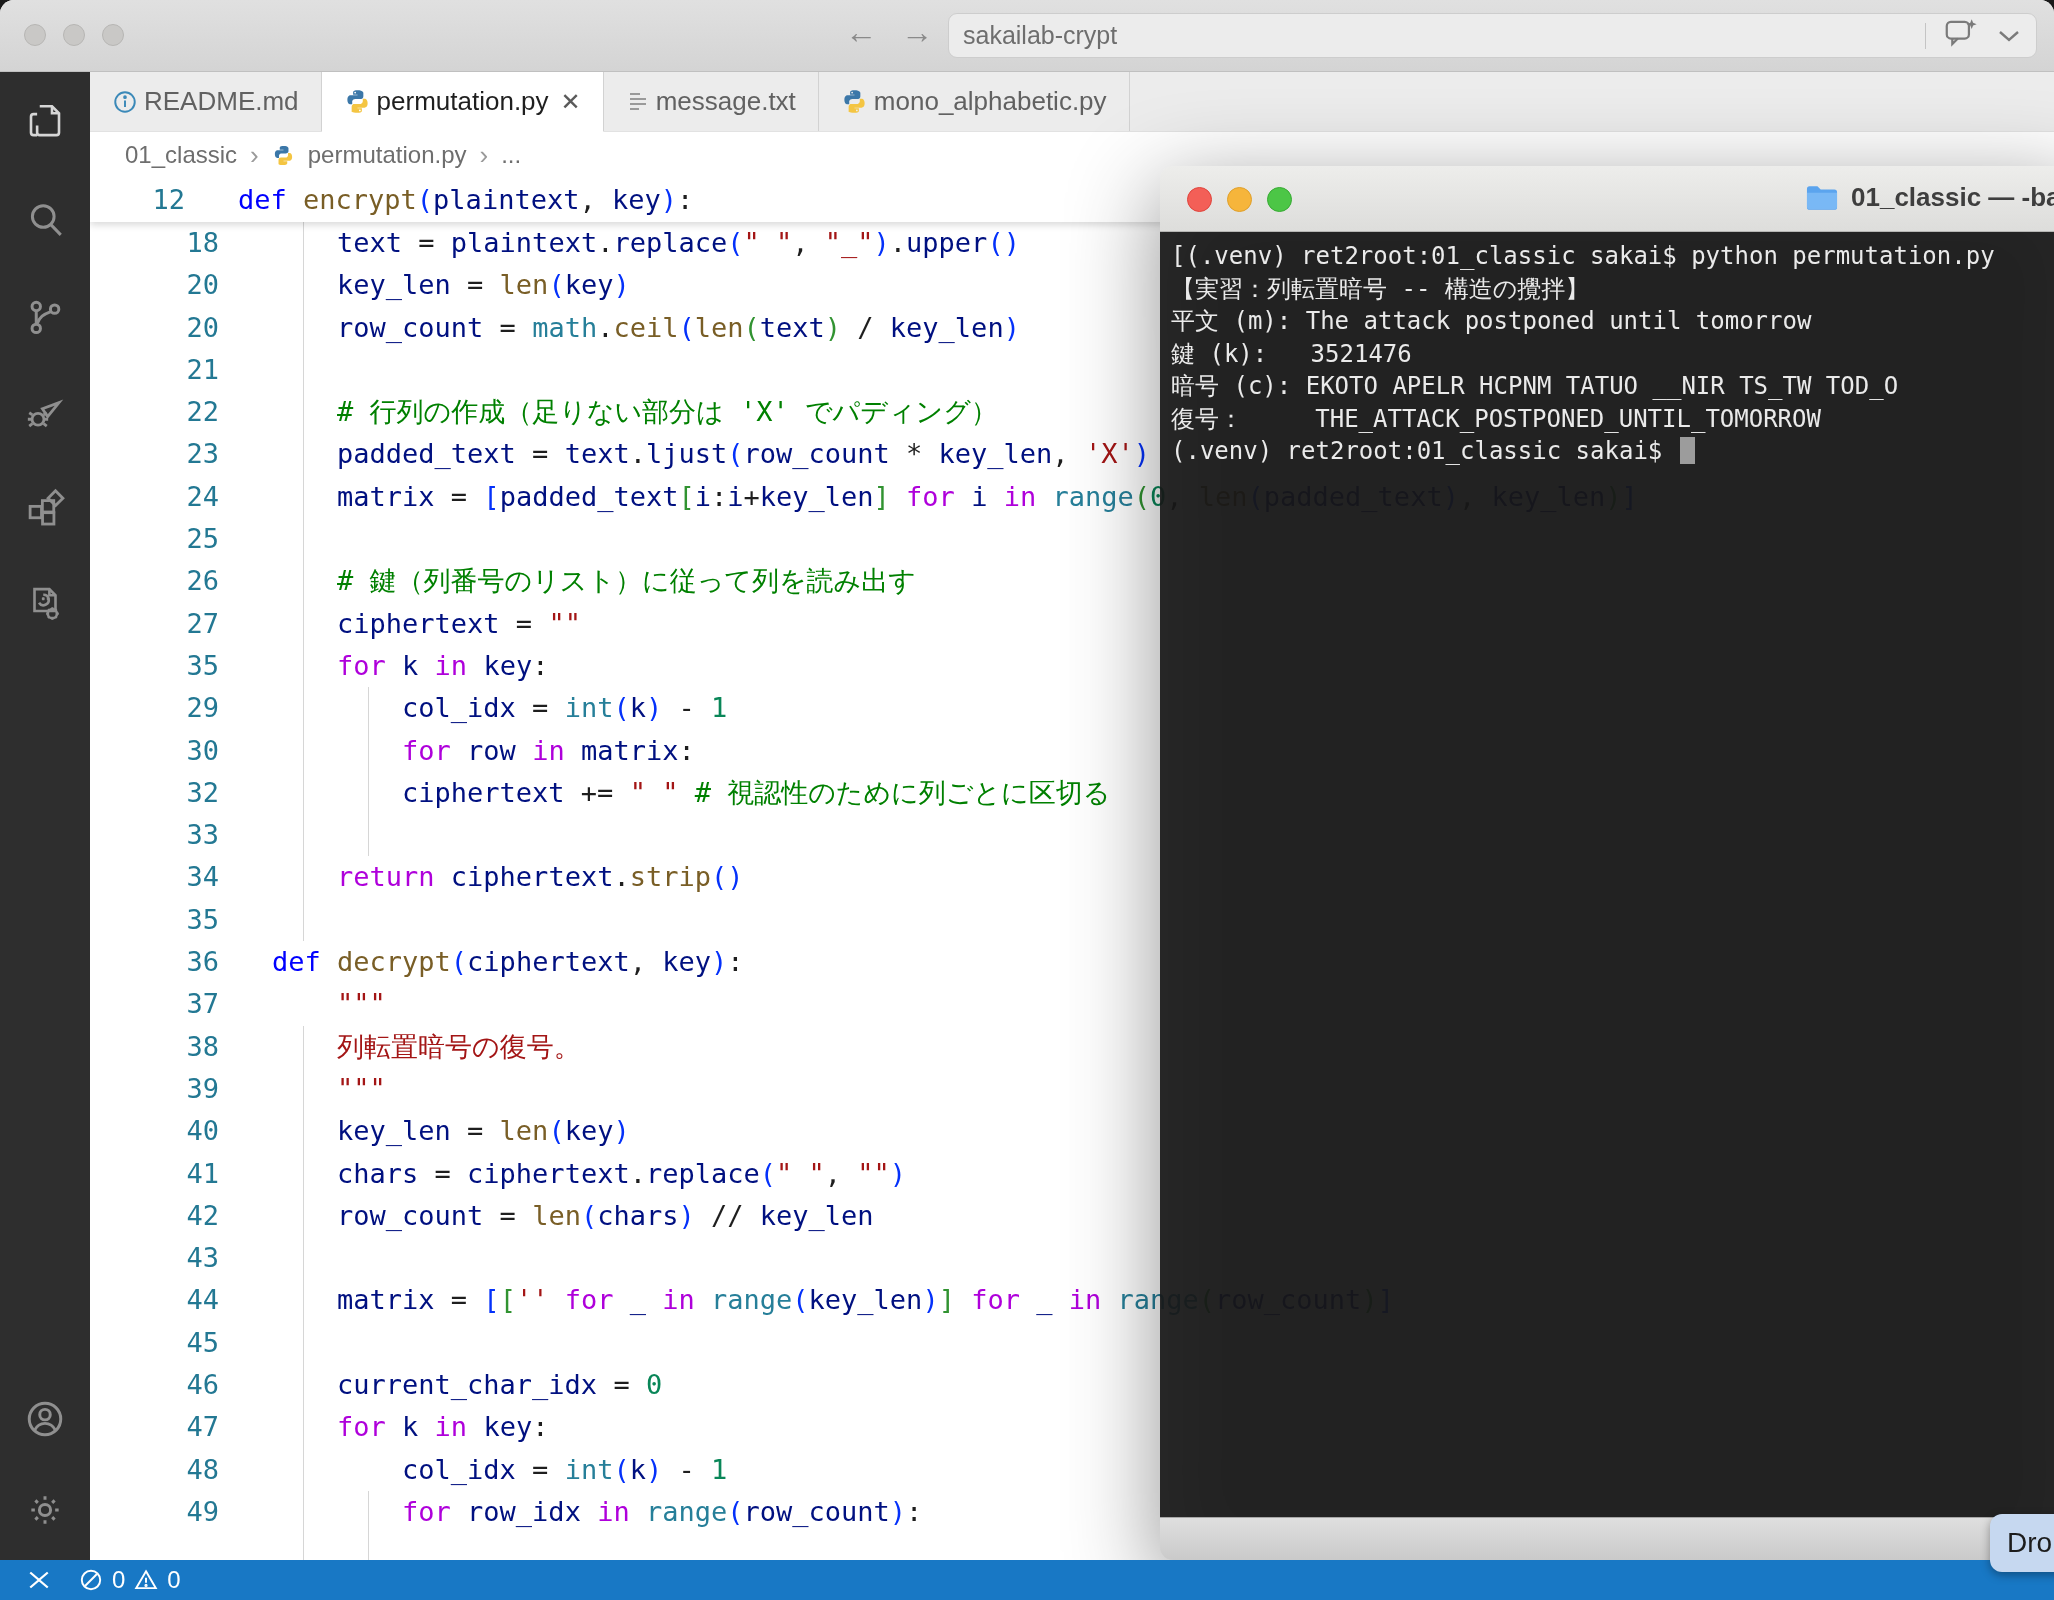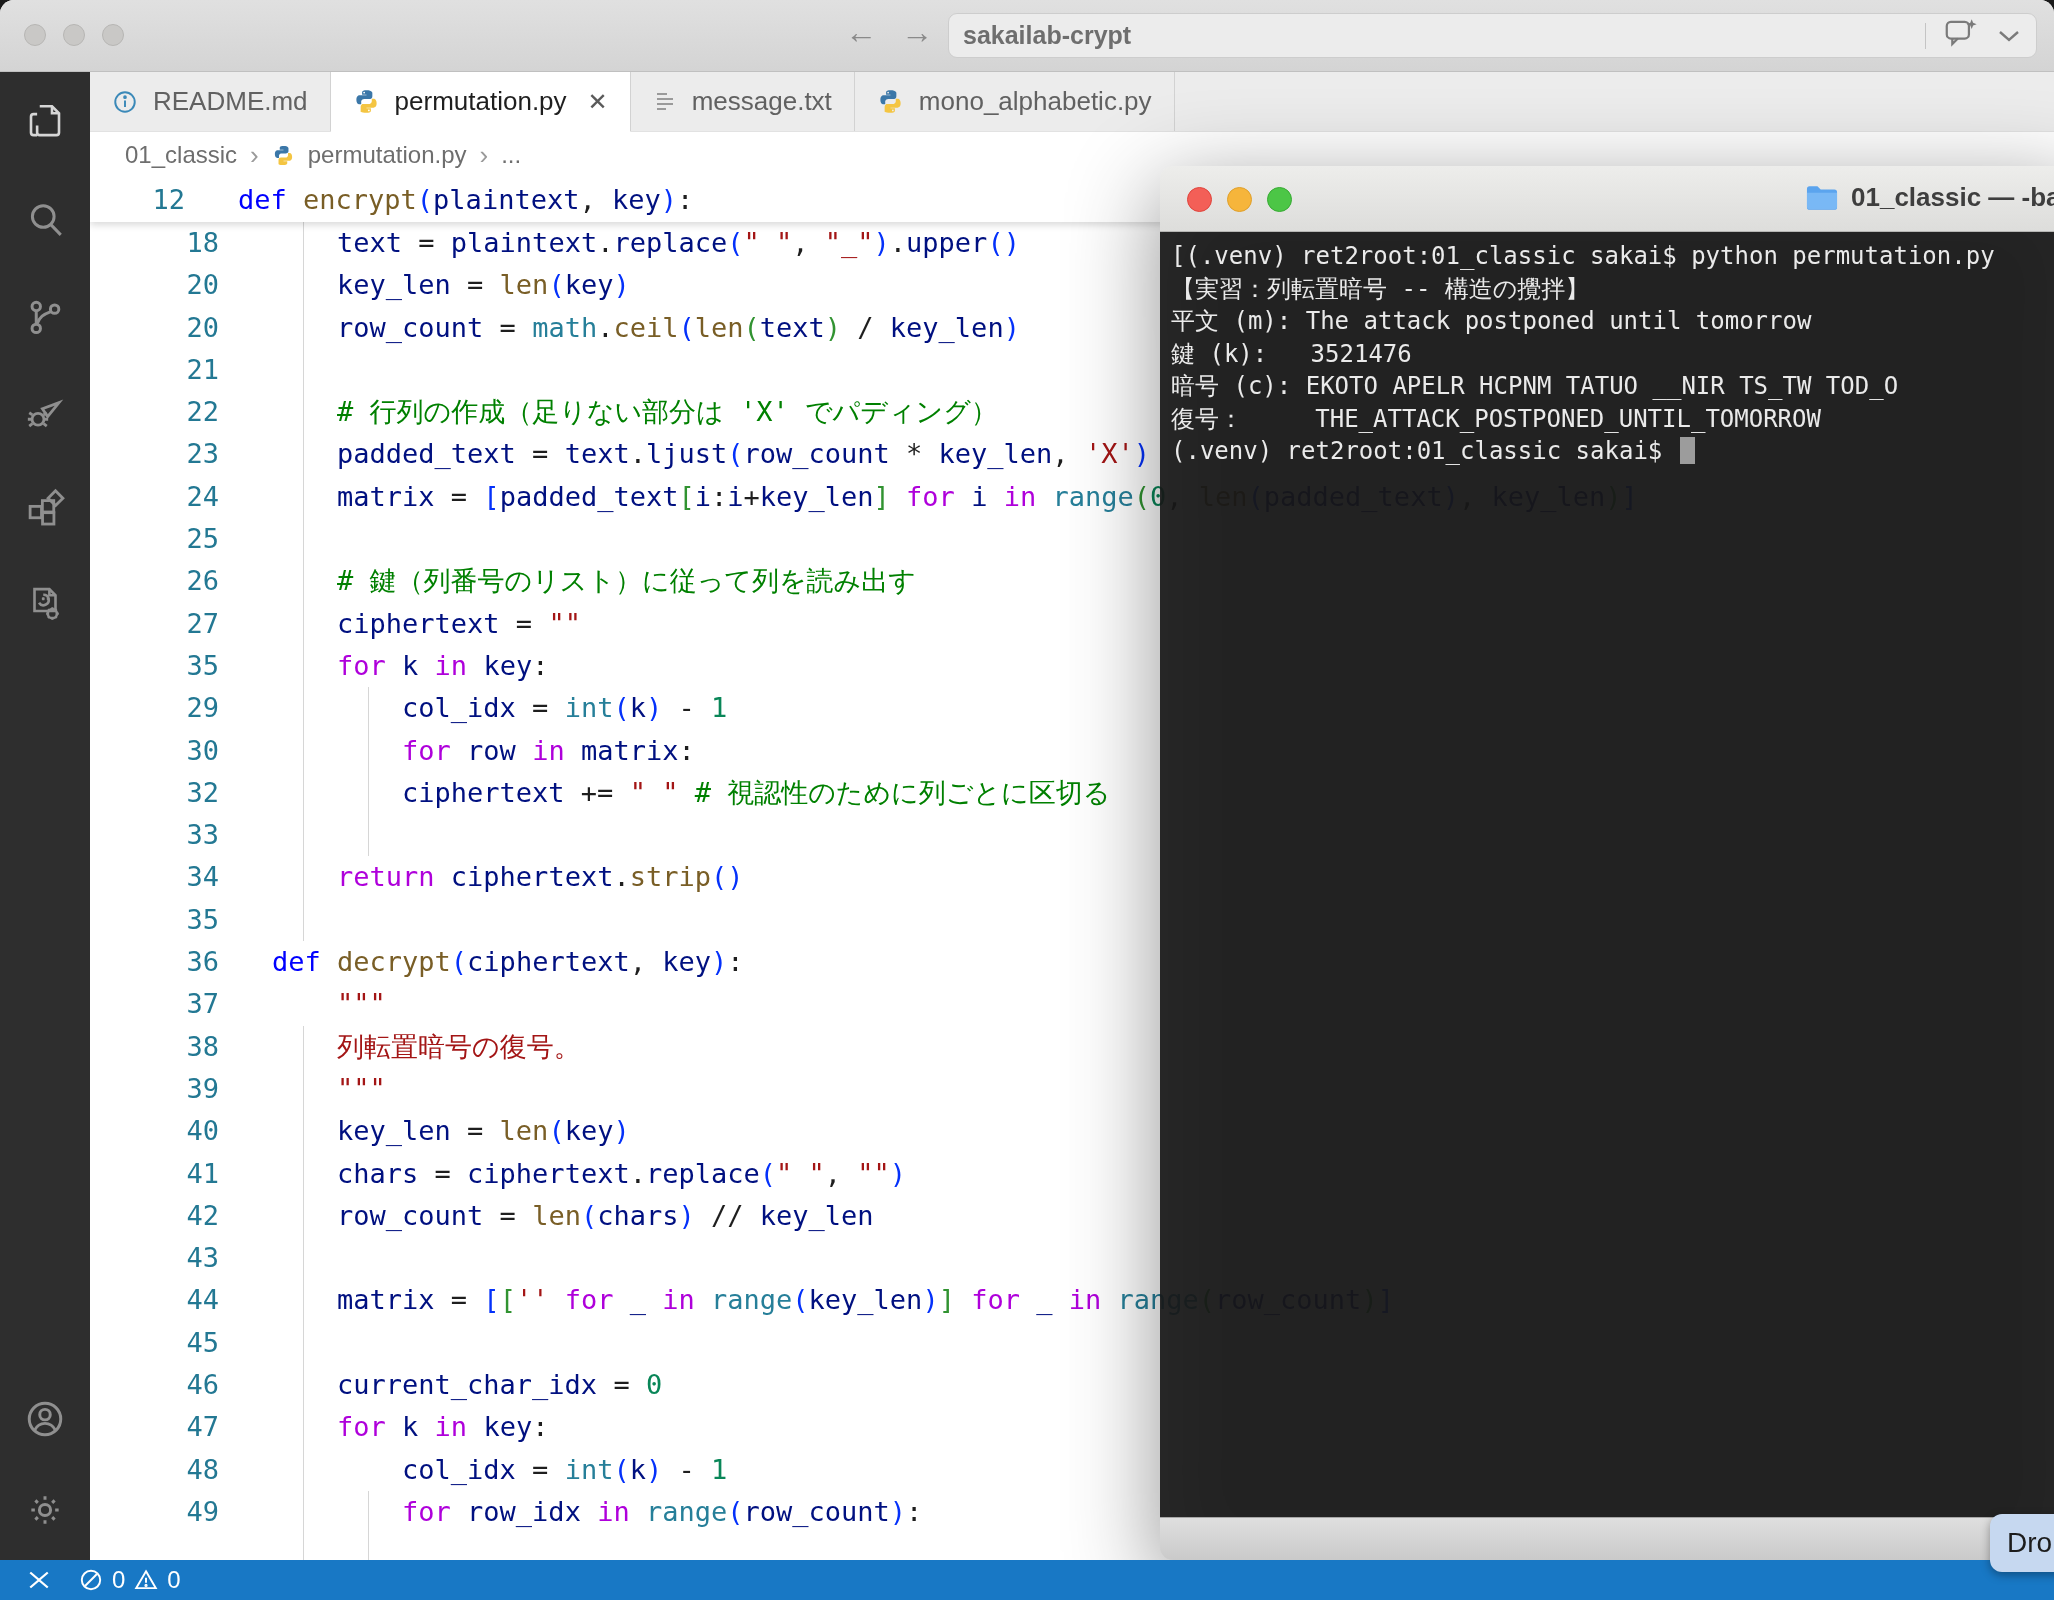--- a/index.html
+++ b/index.html
@@ -11,32 +11,32 @@
   
   .titlebar{position:absolute;top:0;left:0;right:0;height:72px;
             background:linear-gradient(#e0e0e0,#d4d4d4);border-bottom:1px solid #c0c0c0;}
   .tlights{position:absolute;left:24px;top:24px;display:flex;gap:17px;}
   .tlights .dot{width:22px;height:22px;border-radius:50%;background:#c9c8c6;border:1px solid #b7b6b4;}
   .nav{position:absolute;left:845px;top:14px;display:flex;gap:24px;font-size:32px;color:#8a8a8a;}
   .nav span{cursor:default;}
   .cc{position:absolute;left:948px;top:13px;width:1089px;height:45px;background:#ececec;
       border:1px solid #cdcdcd;border-radius:9px;display:flex;align-items:center;
       padding:0 14px;font-size:25px;color:#6e6e6e;}
-  .cc .cc-label{flex:1;font-weight:bold;}
+  .cc .cc-label{flex:1;}
   .cc .cc-div{width:1px;height:26px;background:#c4c4c4;margin-right:18px;}
   .cc svg{flex:none;}
 
   
   .activitybar{position:absolute;left:0;top:72px;width:90px;bottom:40px;background:#2e2e2e;}
   .ab-item{position:absolute;left:0;width:90px;height:70px;display:flex;align-items:center;justify-content:center;}
 
   
   .tabbar{position:absolute;left:90px;top:72px;right:0;height:60px;background:#ececec;
           border-bottom:1px solid #e2e2e2;display:flex;}
-  .tab{display:flex;align-items:center;gap:15px;padding:0 22px;border-right:1px solid #d2d2d2;
+  .tab{display:flex;align-items:center;gap:6px;padding:0 22px;border-right:1px solid #d2d2d2;
        font-size:26px;color:#616161;white-space:nowrap;}
   .tab.active{background:#ffffff;color:#1f1f1f;border-bottom:1px solid #ffffff;margin-bottom:-1px;}
   .tab .close{font-size:24px;color:#5a5a5a;margin-left:6px;}
 
   
   .breadcrumbs{position:absolute;left:90px;top:133px;right:0;height:44px;background:#fff;
                display:flex;align-items:center;gap:13px;padding-left:35px;font-size:24px;color:#6e6e6e;}
   .breadcrumbs .sep{color:#9a9a9a;font-size:26px;}
 
   

